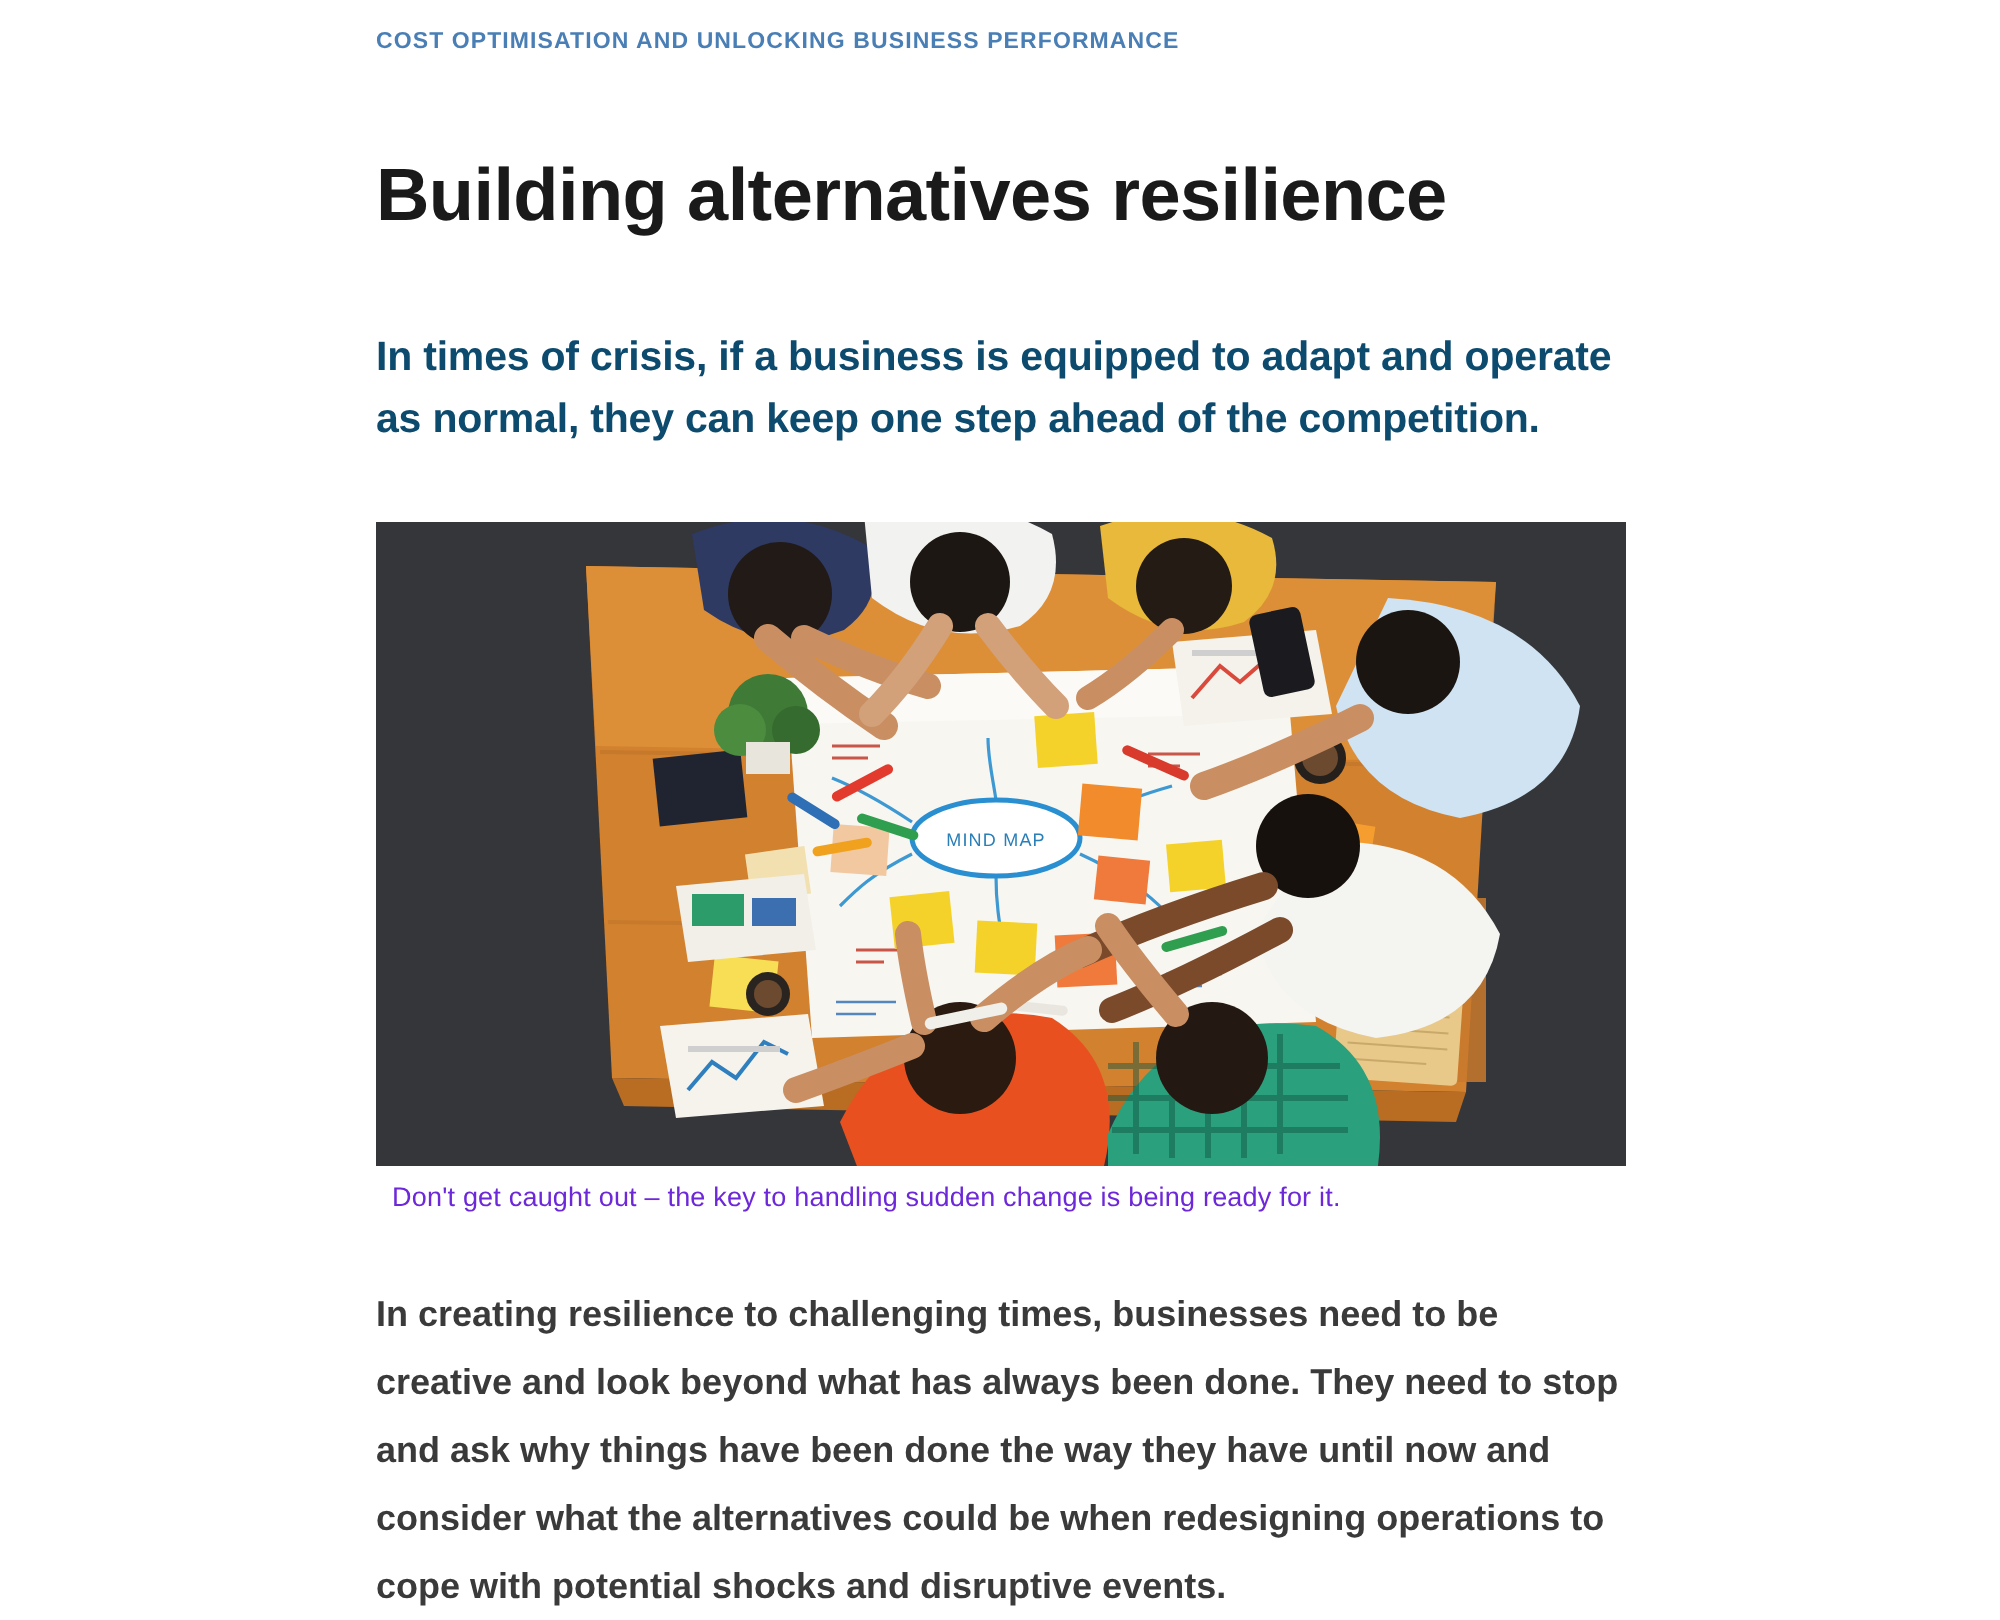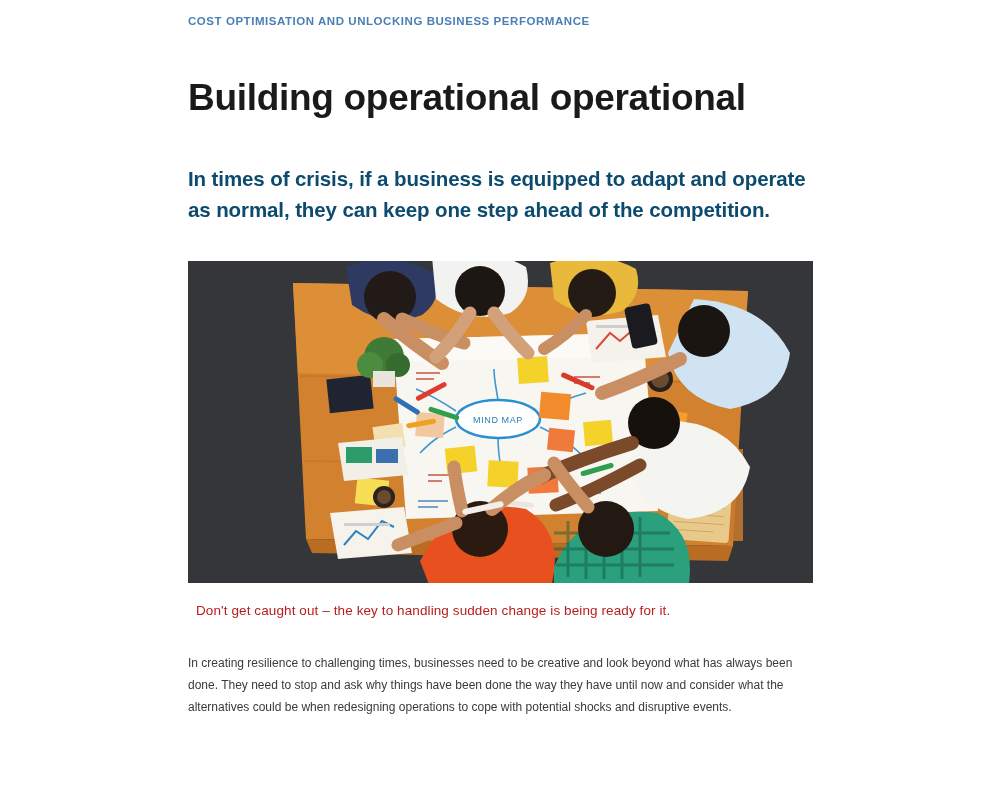--- a/index.html
+++ b/index.html
@@ -97,49 +97,50 @@
     width: 625px;
   }
   .hero {
     position: relative;
     width: 625px;
     height: 322px;
     overflow: hidden;
     background: #fde047;
   }
   .caption {
-    margin-top: 20px;
+    margin-top: 8px;
     padding-left: 8px;
     font-size: 13.5px;
-    color: #b91c1c;
+    color: #6d28d9;
     letter-spacing: 0.1px;
   }
 
   .body-copy {
     margin: 34px 0 0 0;
-    font-size: 12px;
-    line-height: 22px;
+    font-size: 18px;
+    line-height: 34px;
     color: #3a3a3a;
     width: 625px;
+    font-weight: bold;
   }
 
   
   .hero svg { display: block; }
 </style>
 </head>
 <body>
 
 <div class="page">
 
   <div class="kicker">COST OPTIMISATION AND UNLOCKING BUSINESS PERFORMANCE</div>
 
 
   <div class="content">
 
-    <h1 class="headline">Building operational operational</h1>
+    <h1 class="headline">Building alternatives resilience</h1>
 
     <p class="standfirst">In times of crisis, if a business is equipped to adapt and operate as normal, they can keep one step ahead of the competition.</p>
 
     <figure class="figure">
       <div class="hero">
         <svg width="625" height="322" viewBox="0 0 625 322" aria-hidden="true">
           <defs>
             <clipPath id="heroClip">
                 <rect x="0" y="0" width="625" height="322"></rect>
               </clipPath>

